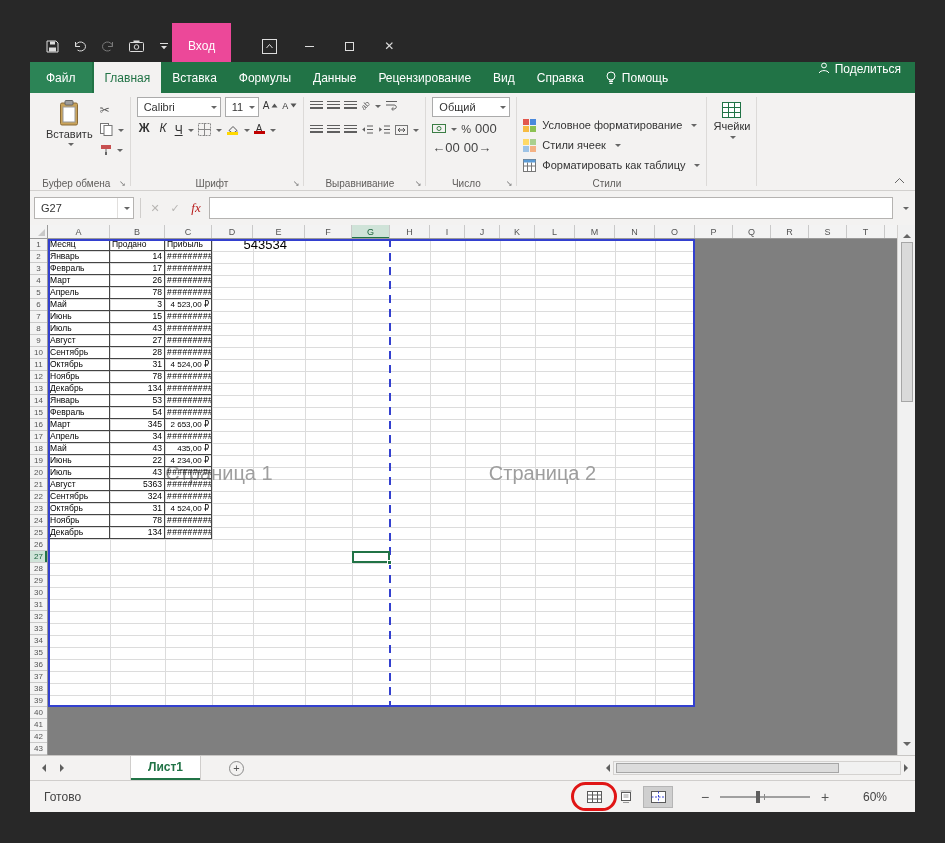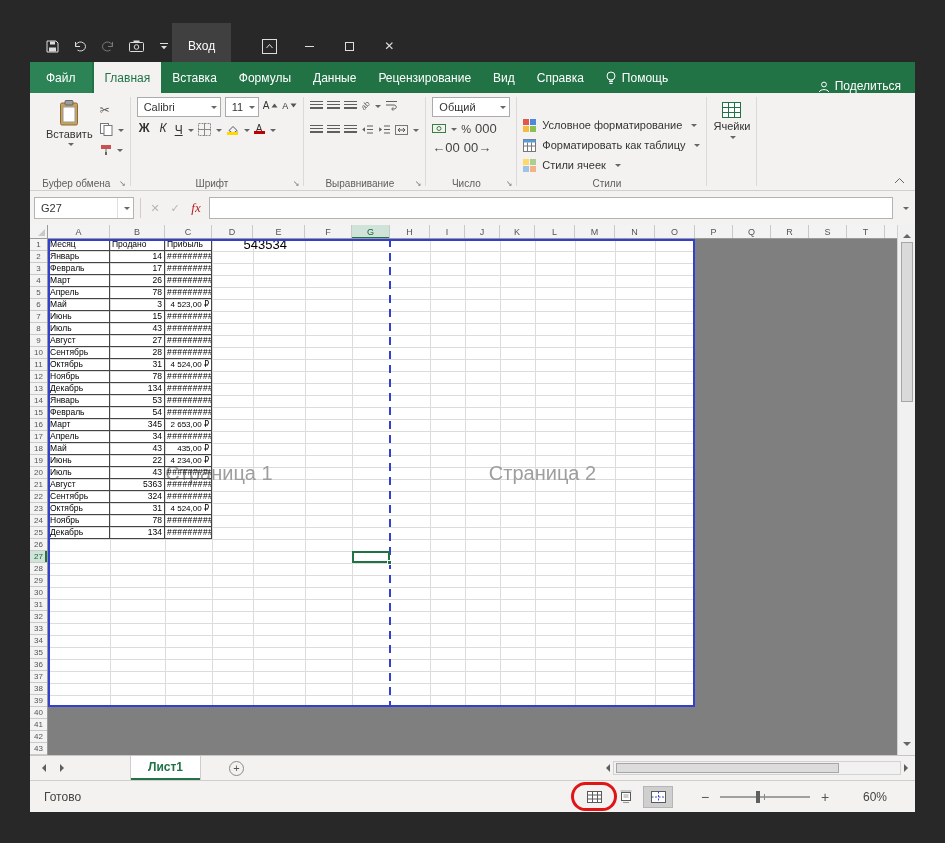--- a/index.html
+++ b/index.html
@@ -7,33 +7,33 @@
   body { width:945px; height:843px; position:relative; overflow:hidden; }
   .window { position:absolute; left:30px; top:30px; width:885px; height:782px; background:#f3f2f1; display:flex; flex-direction:column; }
 
   
   .titlebar { height:32px; background:#282828; display:flex; align-items:center; color:#e8e8e8; flex:none; }
   .qat { display:flex; align-items:center; gap:12px; padding-left:14px; }
   .ticon { display:flex; align-items:center; justify-content:center; width:16px; height:16px; }
   .ticon.dim { opacity:.45; }
   .title { flex:1; text-align:center; font-size:12px; color:#ececec; white-space:nowrap; overflow:hidden; }
   .tright { display:flex; align-items:center; }
-  .signin { background:#404040; color:#fff; border:none; font-size:12px; padding:16px 16px; margin-right:18px; font-family:inherit; }
+  .signin { background:#ec4899; color:#fff; border:none; font-size:12px; padding:16px 16px; margin-right:18px; font-family:inherit; }
   .wc { width:40px; height:32px; display:flex; align-items:center; justify-content:center; font-size:12px; color:#ddd; }
   .minbar { width:9px; height:1px; background:#ddd; }
   .maxbox { width:9px; height:9px; border:1px solid #ddd; }
 
   
   .tabrow { height:31px; background:#217346; display:flex; align-items:stretch; color:#fff; font-size:12px; flex:none; }
   .tab { display:flex; align-items:center; padding:0 11px; cursor:default; white-space:nowrap; }
   .tab.file { background:#2c8456; padding:0 16px; margin-right:2px; }
   .tab.active { background:#f3f2f1; color:#217346; }
   .tabs-flex { display:flex; align-items:stretch; }
   .helpwrap { display:flex; align-items:center; gap:5px; padding:0 10px; }
-  .share { margin-left:auto; display:flex; align-items:flex-end; gap:5px; padding:0 14px; }
+  .share { margin-left:auto; display:flex; align-items:flex-start; gap:5px; padding:0 14px; }
 
   
   .ribbon { height:98px; background:#f3f2f1; border-bottom:1px solid #d2d0ce; display:flex; align-items:stretch; padding:0 4px; position:relative; flex:none; }
   .rgroup { position:relative; padding:4px 5px 15px; }
   .rlabel { position:absolute; bottom:1px; left:0; right:10px; text-align:center; font-size:10px; color:#5f5d5b; white-space:nowrap; }
   .launch { position:absolute; right:3px; bottom:2px; font-size:8px; color:#777; }
   .rsep { width:1px; background:#dcdad8; margin:4px 1px 4px; flex:none; }
   .car { display:inline-block; width:0; height:0; border:3px solid transparent; border-top-color:#666; margin-left:3px; position:relative; top:2px; flex:none; }
   .rrow { display:flex; gap:4px; height:21px; }
   .bigbtn { display:flex; flex-direction:column; align-items:center; gap:1px; padding:3px 7px 0; font-size:11px; color:#333; }
@@ -430,38 +430,38 @@
               <rect y="7" width="6" height="6" fill="#f6bb42"></rect>
               <rect x="7" y="7" width="6" height="6" fill="#8cc152"></rect>
             </svg>
           </span>
         <span>Условное форматирование</span>
         <span class="car"></span>
       </div>
       <div class="stylerow">
         <span>
             <svg width="13" height="13" viewBox="0 0 13 13">
-              <rect x="0.5" y="0.5" width="12" height="12" fill="#fff" stroke="#777"></rect>
-              <rect x="0.5" y="0.5" width="12" height="3" fill="#5b9bd5"></rect>
-              <path d="M0.5 7h12M4.5 3.5v9M8.5 3.5v9" stroke="#777"></path>
-            </svg>
-          </span>
-        <span>Форматировать как таблицу</span>
-        <span class="car"></span>
-      </div>
-      <div class="stylerow">
-        <span>
-            <svg width="13" height="13" viewBox="0 0 13 13">
               <rect width="6" height="6" fill="#ffd966"></rect>
               <rect x="7" width="6" height="6" fill="#a9d08e"></rect>
               <rect y="7" width="6" height="6" fill="#9dc3e6"></rect>
               <rect x="7" y="7" width="6" height="6" fill="#f4b183"></rect>
             </svg>
           </span>
         <span>Стили ячеек</span>
+        <span class="car"></span>
+      </div>
+      <div class="stylerow">
+        <span>
+            <svg width="13" height="13" viewBox="0 0 13 13">
+              <rect x="0.5" y="0.5" width="12" height="12" fill="#fff" stroke="#777"></rect>
+              <rect x="0.5" y="0.5" width="12" height="3" fill="#5b9bd5"></rect>
+              <path d="M0.5 7h12M4.5 3.5v9M8.5 3.5v9" stroke="#777"></path>
+            </svg>
+          </span>
+        <span>Форматировать как таблицу</span>
         <span class="car"></span>
       </div>
       <div class="rlabel">Стили</div>
     </div>
 
     <div class="rsep"></div>
 
     <div class="rgroup">
       <div class="vbig">
         <span>

